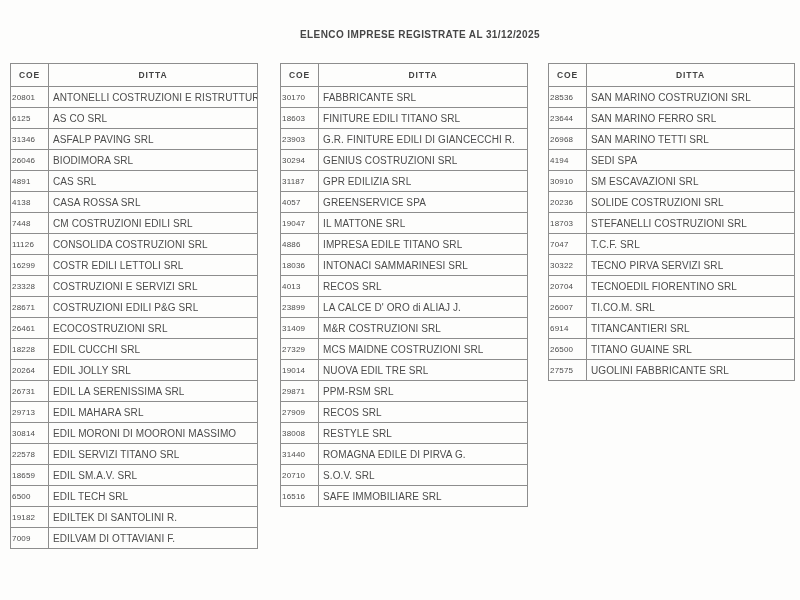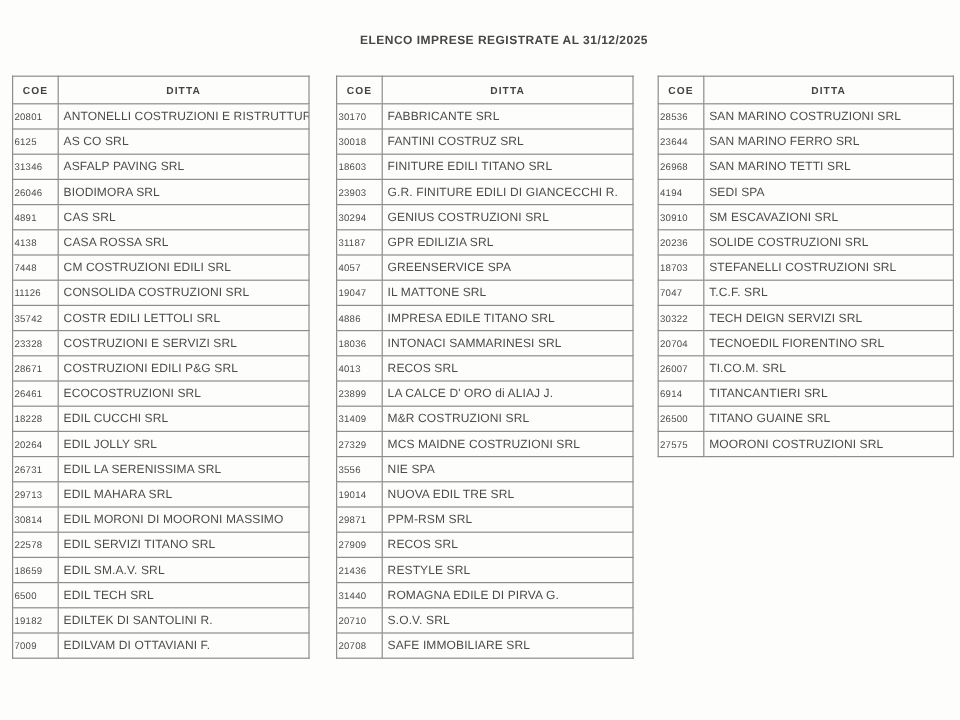--- a/index.html
+++ b/index.html
@@ -111,21 +111,21 @@
         </tr>
         <tr>
           <td class="coe">7448</td>
           <td class="ditta">CM COSTRUZIONI EDILI SRL</td>
         </tr>
         <tr>
           <td class="coe">11126</td>
           <td class="ditta">CONSOLIDA COSTRUZIONI SRL</td>
         </tr>
         <tr>
-          <td class="coe">35742</td>
+          <td class="coe">16299</td>
           <td class="ditta">COSTR EDILI LETTOLI SRL</td>
         </tr>
         <tr>
           <td class="coe">23328</td>
           <td class="ditta">COSTRUZIONI E SERVIZI SRL</td>
         </tr>
         <tr>
           <td class="coe">28671</td>
           <td class="ditta">COSTRUZIONI EDILI P&amp;G SRL</td>
         </tr>
@@ -186,24 +186,20 @@
         <th>COE</th>
         <th>DITTA</th>
       </tr>
     </thead>
     <tbody>
         <tr>
           <td class="coe">30170</td>
           <td class="ditta">FABBRICANTE SRL</td>
         </tr>
         <tr>
-          <td class="coe">30018</td>
-          <td class="ditta">FANTINI COSTRUZ SRL</td>
-        </tr>
-        <tr>
           <td class="coe">18603</td>
           <td class="ditta">FINITURE EDILI TITANO SRL</td>
         </tr>
         <tr>
           <td class="coe">23903</td>
           <td class="ditta">G.R. FINITURE EDILI DI GIANCECCHI R.</td>
         </tr>
         <tr>
           <td class="coe">30294</td>
           <td class="ditta">GENIUS COSTRUZIONI SRL</td>
@@ -238,49 +234,45 @@
         </tr>
         <tr>
           <td class="coe">31409</td>
           <td class="ditta">M&amp;R COSTRUZIONI SRL</td>
         </tr>
         <tr>
           <td class="coe">27329</td>
           <td class="ditta">MCS MAIDNE COSTRUZIONI SRL</td>
         </tr>
         <tr>
-          <td class="coe">3556</td>
-          <td class="ditta">NIE SPA</td>
-        </tr>
-        <tr>
           <td class="coe">19014</td>
           <td class="ditta">NUOVA EDIL TRE SRL</td>
         </tr>
         <tr>
           <td class="coe">29871</td>
           <td class="ditta">PPM-RSM SRL</td>
         </tr>
         <tr>
           <td class="coe">27909</td>
           <td class="ditta">RECOS SRL</td>
         </tr>
         <tr>
-          <td class="coe">21436</td>
+          <td class="coe">38008</td>
           <td class="ditta">RESTYLE SRL</td>
         </tr>
         <tr>
           <td class="coe">31440</td>
           <td class="ditta">ROMAGNA EDILE DI PIRVA G.</td>
         </tr>
         <tr>
           <td class="coe">20710</td>
           <td class="ditta">S.O.V. SRL</td>
         </tr>
         <tr>
-          <td class="coe">20708</td>
+          <td class="coe">16516</td>
           <td class="ditta">SAFE IMMOBILIARE SRL</td>
         </tr>
       </tbody>
   </table>
 
   <table class="company-table t3">
     <colgroup>
         <col class="c-coe">
         <col class="c-ditta">
       </colgroup>
@@ -318,37 +310,37 @@
         <tr>
           <td class="coe">18703</td>
           <td class="ditta">STEFANELLI COSTRUZIONI SRL</td>
         </tr>
         <tr>
           <td class="coe">7047</td>
           <td class="ditta">T.C.F. SRL</td>
         </tr>
         <tr>
           <td class="coe">30322</td>
-          <td class="ditta">TECH DEIGN SERVIZI SRL</td>
+          <td class="ditta">TECNO PIRVA SERVIZI SRL</td>
         </tr>
         <tr>
           <td class="coe">20704</td>
           <td class="ditta">TECNOEDIL FIORENTINO SRL</td>
         </tr>
         <tr>
           <td class="coe">26007</td>
           <td class="ditta">TI.CO.M. SRL</td>
         </tr>
         <tr>
           <td class="coe">6914</td>
           <td class="ditta">TITANCANTIERI SRL</td>
         </tr>
         <tr>
           <td class="coe">26500</td>
           <td class="ditta">TITANO GUAINE SRL</td>
         </tr>
         <tr>
           <td class="coe">27575</td>
-          <td class="ditta">MOORONI COSTRUZIONI SRL</td>
+          <td class="ditta">UGOLINI FABBRICANTE SRL</td>
         </tr>
       </tbody>
   </table>
 </div>
 
 </body></html>

